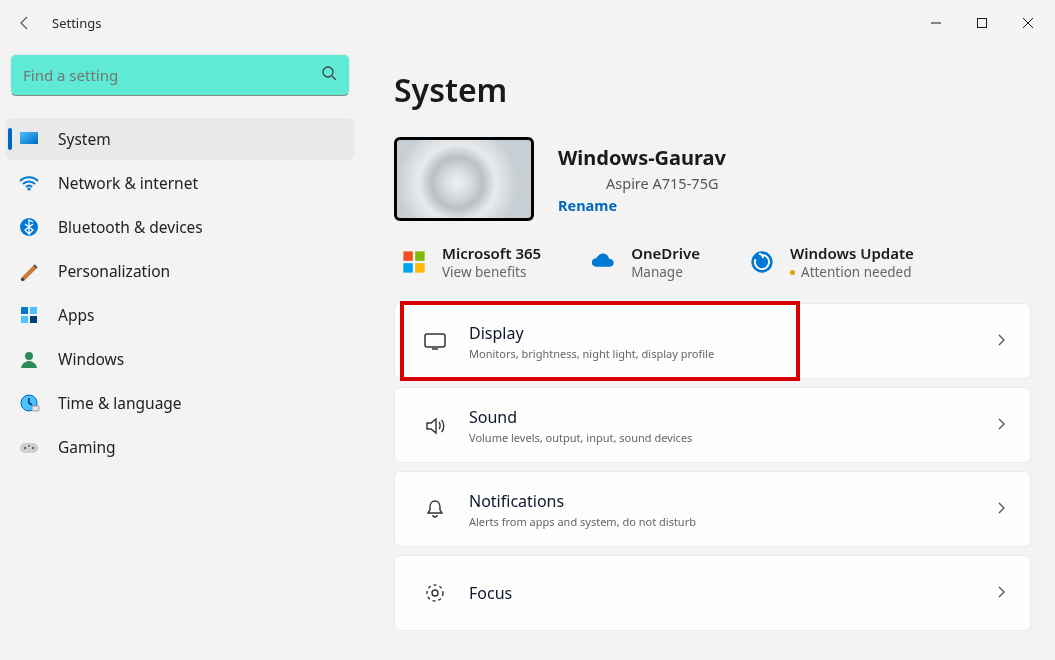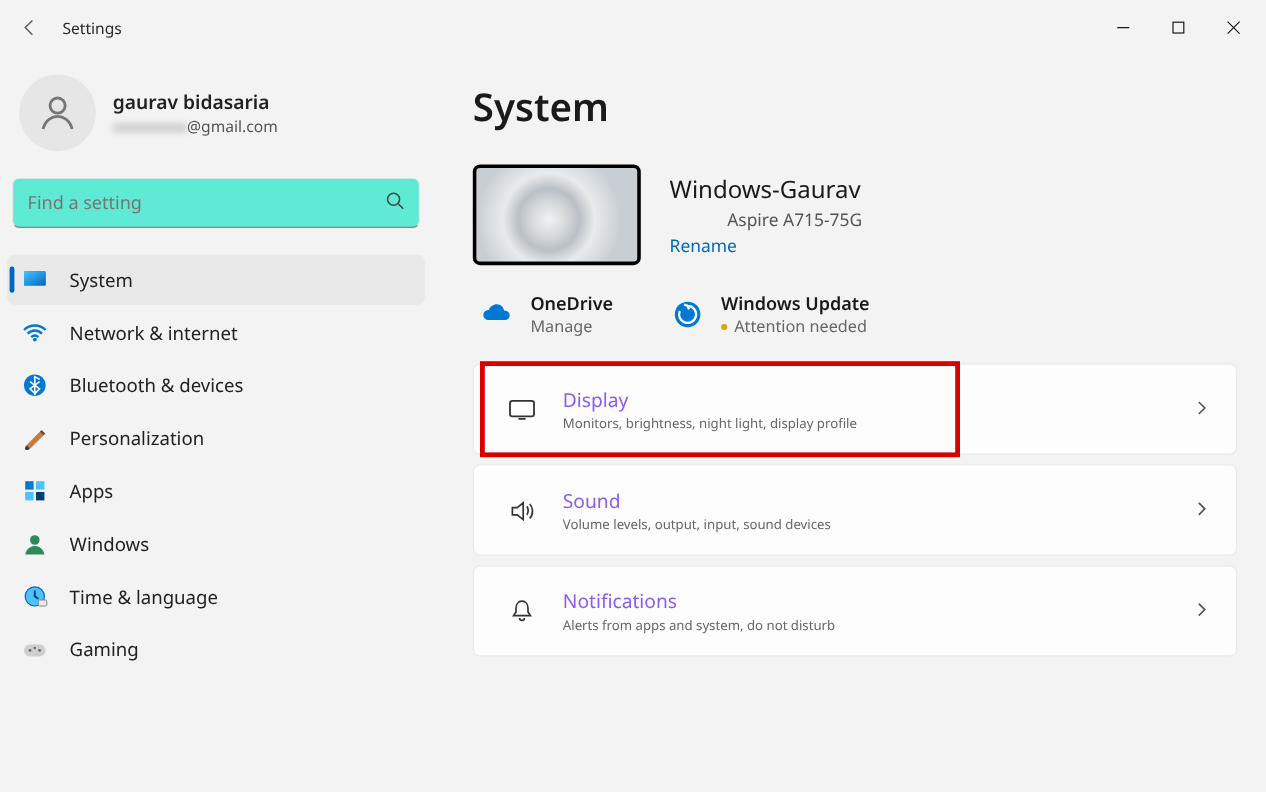--- a/index.html
+++ b/index.html
@@ -28,36 +28,36 @@
 .nav-item { display:flex; align-items:center; height: 42px; border-radius: 6px; padding: 0 10px 0 12px; gap: 18px; font-size: 15.5px; color:#222; cursor:pointer; position:relative; }
 .nav-item.selected { background: #e9e9e9; }
 .nav-item.selected::before { content:""; position:absolute; left:2px; top:10px; bottom:10px; width:3.5px; background:#0067c0; border-radius:3px; }
 .nav-icon { width: 22px; height:22px; display:flex; justify-content:center; align-items:center; }
 
 .main { flex:1; padding: 22px 24px 0 34px; overflow:hidden; }
 .page-title { font-size: 32px; font-weight: 600; margin-bottom: 26px; }
 
 .device-row { display:flex; align-items:center; gap: 24px; margin-bottom: 22px; }
 .device-thumb { width: 140px; height: 84px; border: 3px solid #000; border-radius: 6px; background: radial-gradient(circle at 45% 55%, #f0f2f3 0%, #d9dde0 15%, #b9c0c6 30%, #e8ebed 45%, #c8cfd4 70%); }
-.device-name { font-size: 20px; font-weight: 400; }
+.device-name { font-size: 20px; font-weight: 700; }
 .device-model { font-size: 14.5px; color:#555; margin-top:2px;margin-left:48px; }
-.device-rename { font-size: 14.5px; color:#0067c0; margin-top:2px; cursor:pointer; }
+.device-rename { font-size: 14.5px; color:#0067c0; margin-top:2px; cursor:pointer;font-weight:bold; }
 
 .quicklinks { display:flex; gap: 48px; margin-bottom: 22px; padding-left: 6px; }
 .ql { display:flex; align-items:center; gap: 14px; }
 .ql-icon { width: 28px; height:28px; display:flex; justify-content:center; align-items:center; }
 .ql-title { font-size: 15px; font-weight: 600; }
 .ql-sub { font-size: 13.5px; color:#666; display:flex; align-items:center; gap:6px; }
 .ql-sub .dot { width:5px; height:5px; border-radius:50%; background:#d9a400; }
 
 .cards { display:flex; flex-direction:column; gap: 8px; }
 .card { background:#fdfdfd; border:1px solid #eaeaea; border-radius:6px; height: 76px; display:flex; align-items:center; padding: 0 22px; cursor:pointer; }
 .card-icon { width: 36px; display:flex; justify-content:center; align-items:center; color:#333; }
 .card-text { margin-left: 16px; }
-.card-title { font-size: 16px; color:#8b5cf6; }
+.card-title { font-size: 16px; color:#0f172a; }
 .card-sub { font-size: 11px; color:#666; margin-top:2px; }
 .card-chev { margin-left:auto; color:#555; }
 
 .highlight-box { position:absolute; border:4px solid #d90000; pointer-events:none; }
 .main-wrap { position:relative; }
 </style>
 </head>
 <body>
 
 <div class="titlebar">
@@ -81,32 +81,20 @@
     <div class="wbtn">
         <svg width="12" height="12">
           <path d="M1 1 L11 11 M11 1 L1 11" stroke="#1a1a1a" stroke-width="1"></path>
         </svg>
       </div>
   </div>
 </div>
 
 <div class="content">
   <div class="sidebar">
-    <div class="account">
-      <div class="avatar">
-        <svg width="36" height="36" viewBox="0 0 24 24">
-            <circle cx="12" cy="8" r="4.2" fill="none" stroke="#777" stroke-width="1.6"></circle>
-            <path d="M4 21c1-5 5-7 8-7s7 2 8 7" fill="none" stroke="#777" stroke-width="1.6"></path>
-          </svg>
-      </div>
-      <div>
-        <div class="account-name">gaurav bidasaria</div>
-        <div class="account-email"><span class="blur">xxxxxxxxx</span><span>@gmail.com</span></div>
-      </div>
-    </div>
 
     <div class="searchbox">
       <input placeholder="Find a setting" style="">
       <span class="sicon">
         <svg width="16" height="16" viewBox="0 0 16 16">
             <circle cx="7" cy="7" r="5" stroke="#444" stroke-width="1.3" fill="none"></circle>
             <line x1="11" y1="11" x2="15" y2="15" stroke="#444" stroke-width="1.3"></line>
           </svg>
       </span>
     </div>
@@ -208,20 +196,34 @@
       <div>
         <div class="device-name">Windows-Gaurav</div>
         <div class="device-model">Aspire A715-75G</div>
         <div class="device-rename">Rename</div>
       </div>
     </div>
 
     <div class="quicklinks" id="quicklinks">
         <div class="ql">
           <div class="ql-icon">
+            <svg width="26" height="26" viewBox="0 0 22 22">
+              <rect x="2" y="2" width="8" height="8" fill="#f25022"></rect>
+              <rect x="12" y="2" width="8" height="8" fill="#7fba00"></rect>
+              <rect x="2" y="12" width="8" height="8" fill="#00a4ef"></rect>
+              <rect x="12" y="12" width="8" height="8" fill="#ffb900"></rect>
+            </svg>
+          </div>
+          <div>
+            <div class="ql-title">Microsoft 365</div>
+            <div class="ql-sub">View benefits</div>
+          </div>
+        </div>
+        <div class="ql">
+          <div class="ql-icon">
             <svg width="30" height="26" viewBox="0 0 30 22">
               <path d="M8 16c-3 0-5-2-5-4.5S5 7 8 7c1-3 4-5 7-5 3.5 0 6 2.5 6.5 5.5 3 0 5 2 5 4.5S24.5 16 22 16z" fill="#0078d4"></path>
             </svg>
           </div>
           <div>
             <div class="ql-title">OneDrive</div>
             <div class="ql-sub">Manage</div>
           </div>
         </div>
         <div class="ql">
@@ -277,16 +279,30 @@
             </svg>
           </div>
           <div class="card-text">
             <div class="card-title">Notifications</div>
             <div class="card-sub">Alerts from apps and system, do not disturb</div>
           </div>
           <div class="card-chev"><svg width="14" height="14" viewBox="0 0 14 14">
               <path d="M5 2l5 5-5 5" stroke="#555" stroke-width="1.4" fill="none"></path>
             </svg></div>
         </div>
+        <div class="card">
+          <div class="card-icon">
+            <svg width="24" height="24" viewBox="0 0 24 24">
+              <circle cx="12" cy="12" r="8" stroke="#333" stroke-width="1.4" fill="none" stroke-dasharray="3 3"></circle>
+              <circle cx="12" cy="12" r="3" stroke="#333" stroke-width="1.4" fill="none"></circle>
+            </svg>
+          </div>
+          <div class="card-text">
+            <div class="card-title">Focus</div>
+          </div>
+          <div class="card-chev"><svg width="14" height="14" viewBox="0 0 14 14">
+              <path d="M5 2l5 5-5 5" stroke="#555" stroke-width="1.4" fill="none"></path>
+            </svg></div>
+        </div>
       </div>
   <div class="highlight-box" style="left: 40px; top: 255px; width: 400px; height: 80px;"></div>
     </div>
 </div>
 
 </body></html>

